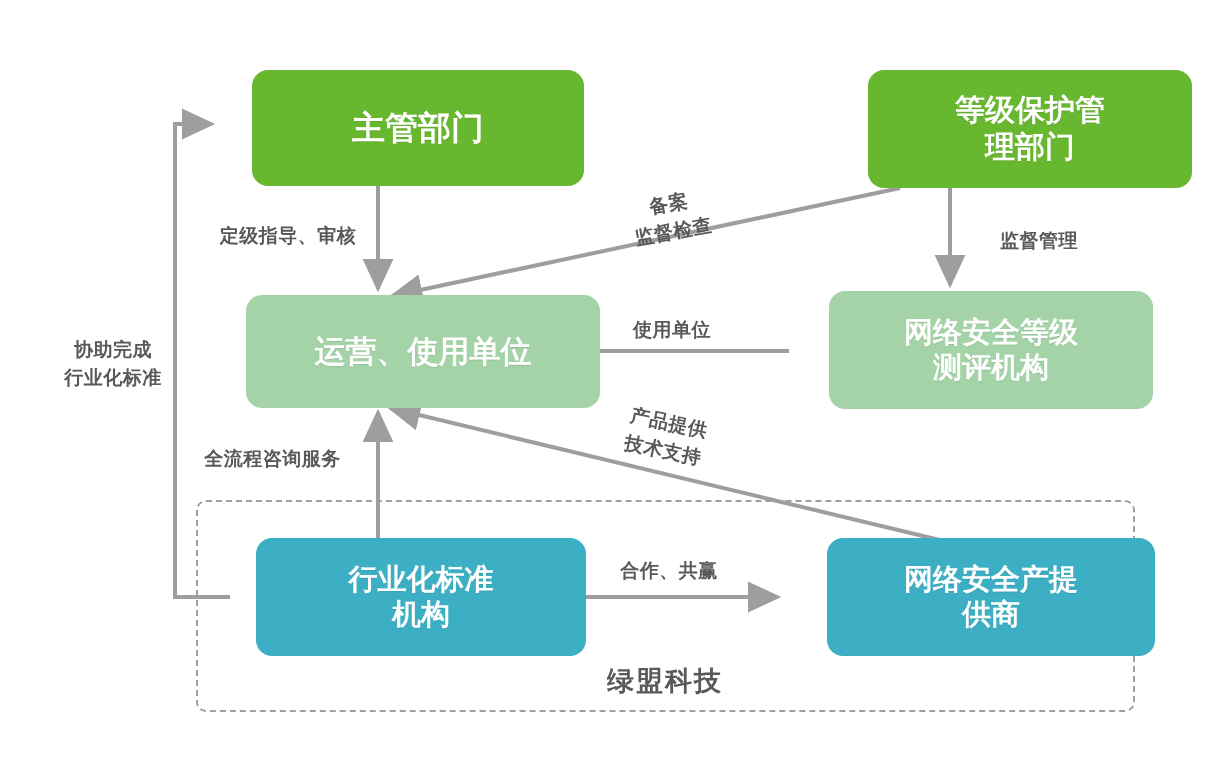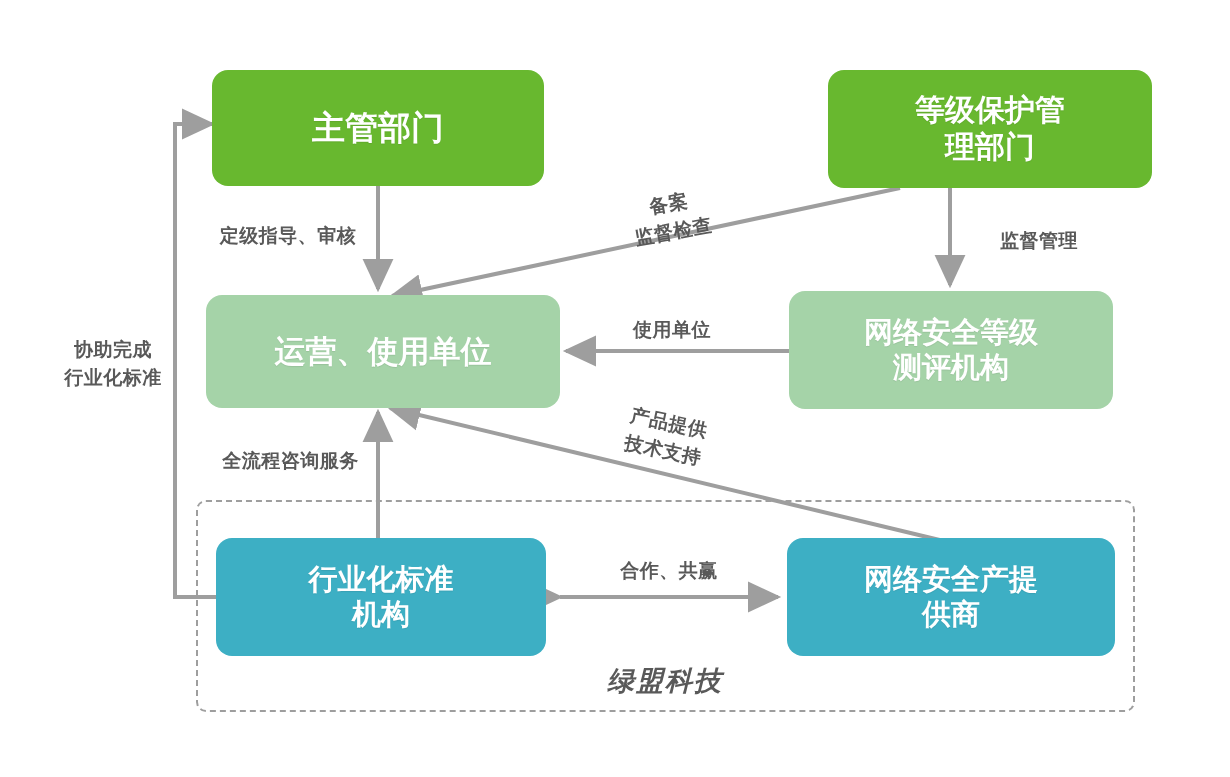--- a/index.html
+++ b/index.html
@@ -18,20 +18,21 @@
     display:flex;align-items:center;justify-content:center;
     text-align:center;
     border-radius:16px;
     color:#ffffff;
     font-weight:bold;
     line-height:1.22;
     box-sizing:border-box;
     padding:4px 18px;
     white-space:pre-line;
     text-shadow:0 1px 1px rgba(0,0,0,0.08);
+    margin-left:40px;
   }
   .node.green{background:#68B82F;}
   .node.lightgreen{background:#A5D3A8;}
   .node.teal{background:#3DAFC4;}
 
   .edge-label{
     position:absolute;
     color:#595959;
     font-weight:bold;
     font-size:19px;
@@ -50,21 +51,20 @@
     box-sizing:border-box;
     background:transparent;
   }
   .group-caption{
     position:absolute;
     color:#595959;
     font-weight:bold;
     font-size:27px;
     letter-spacing:2px;
     text-align:center;
-    font-style:italic;
   }
 </style>
 </head>
 <body>
 
 <div id="stage">
 
   <svg class="edges" viewBox="0 0 1230 777">
     <defs>
       <marker id="arrow" markerWidth="9" markerHeight="9" refX="7.6" refY="4.5" orient="auto" markerUnits="strokeWidth">
@@ -127,20 +127,20 @@
   <div class="edge-label tilt-up" style="left:606px;top:190px;width:130px;">备案
 监督检查</div>
 
   <div class="edge-label" style="left:958px;top:227px;width:120px;text-align:right;">监督管理</div>
 
   <div class="edge-label" style="left:612px;top:316px;width:120px;">使用单位</div>
 
   <div class="edge-label" style="left:48px;top:288px;width:130px;margin-top:48px;">协助完成
 行业化标准</div>
 
-  <div class="edge-label" style="left:203px;top:447px;width:175px;">全流程咨询服务</div>
+  <div class="edge-label" style="left:185px;top:447px;width:175px;font-family:Liberation Mono, monospace;">全流程咨询服务</div>
 
   <div class="edge-label tilt-down" style="left:601px;top:409px;width:130px;">产品提供
 技术支持</div>
 
   <div class="edge-label" style="left:601px;top:557px;width:136px;">合作、共赢</div>
 
 </div>
 
 </body></html>

